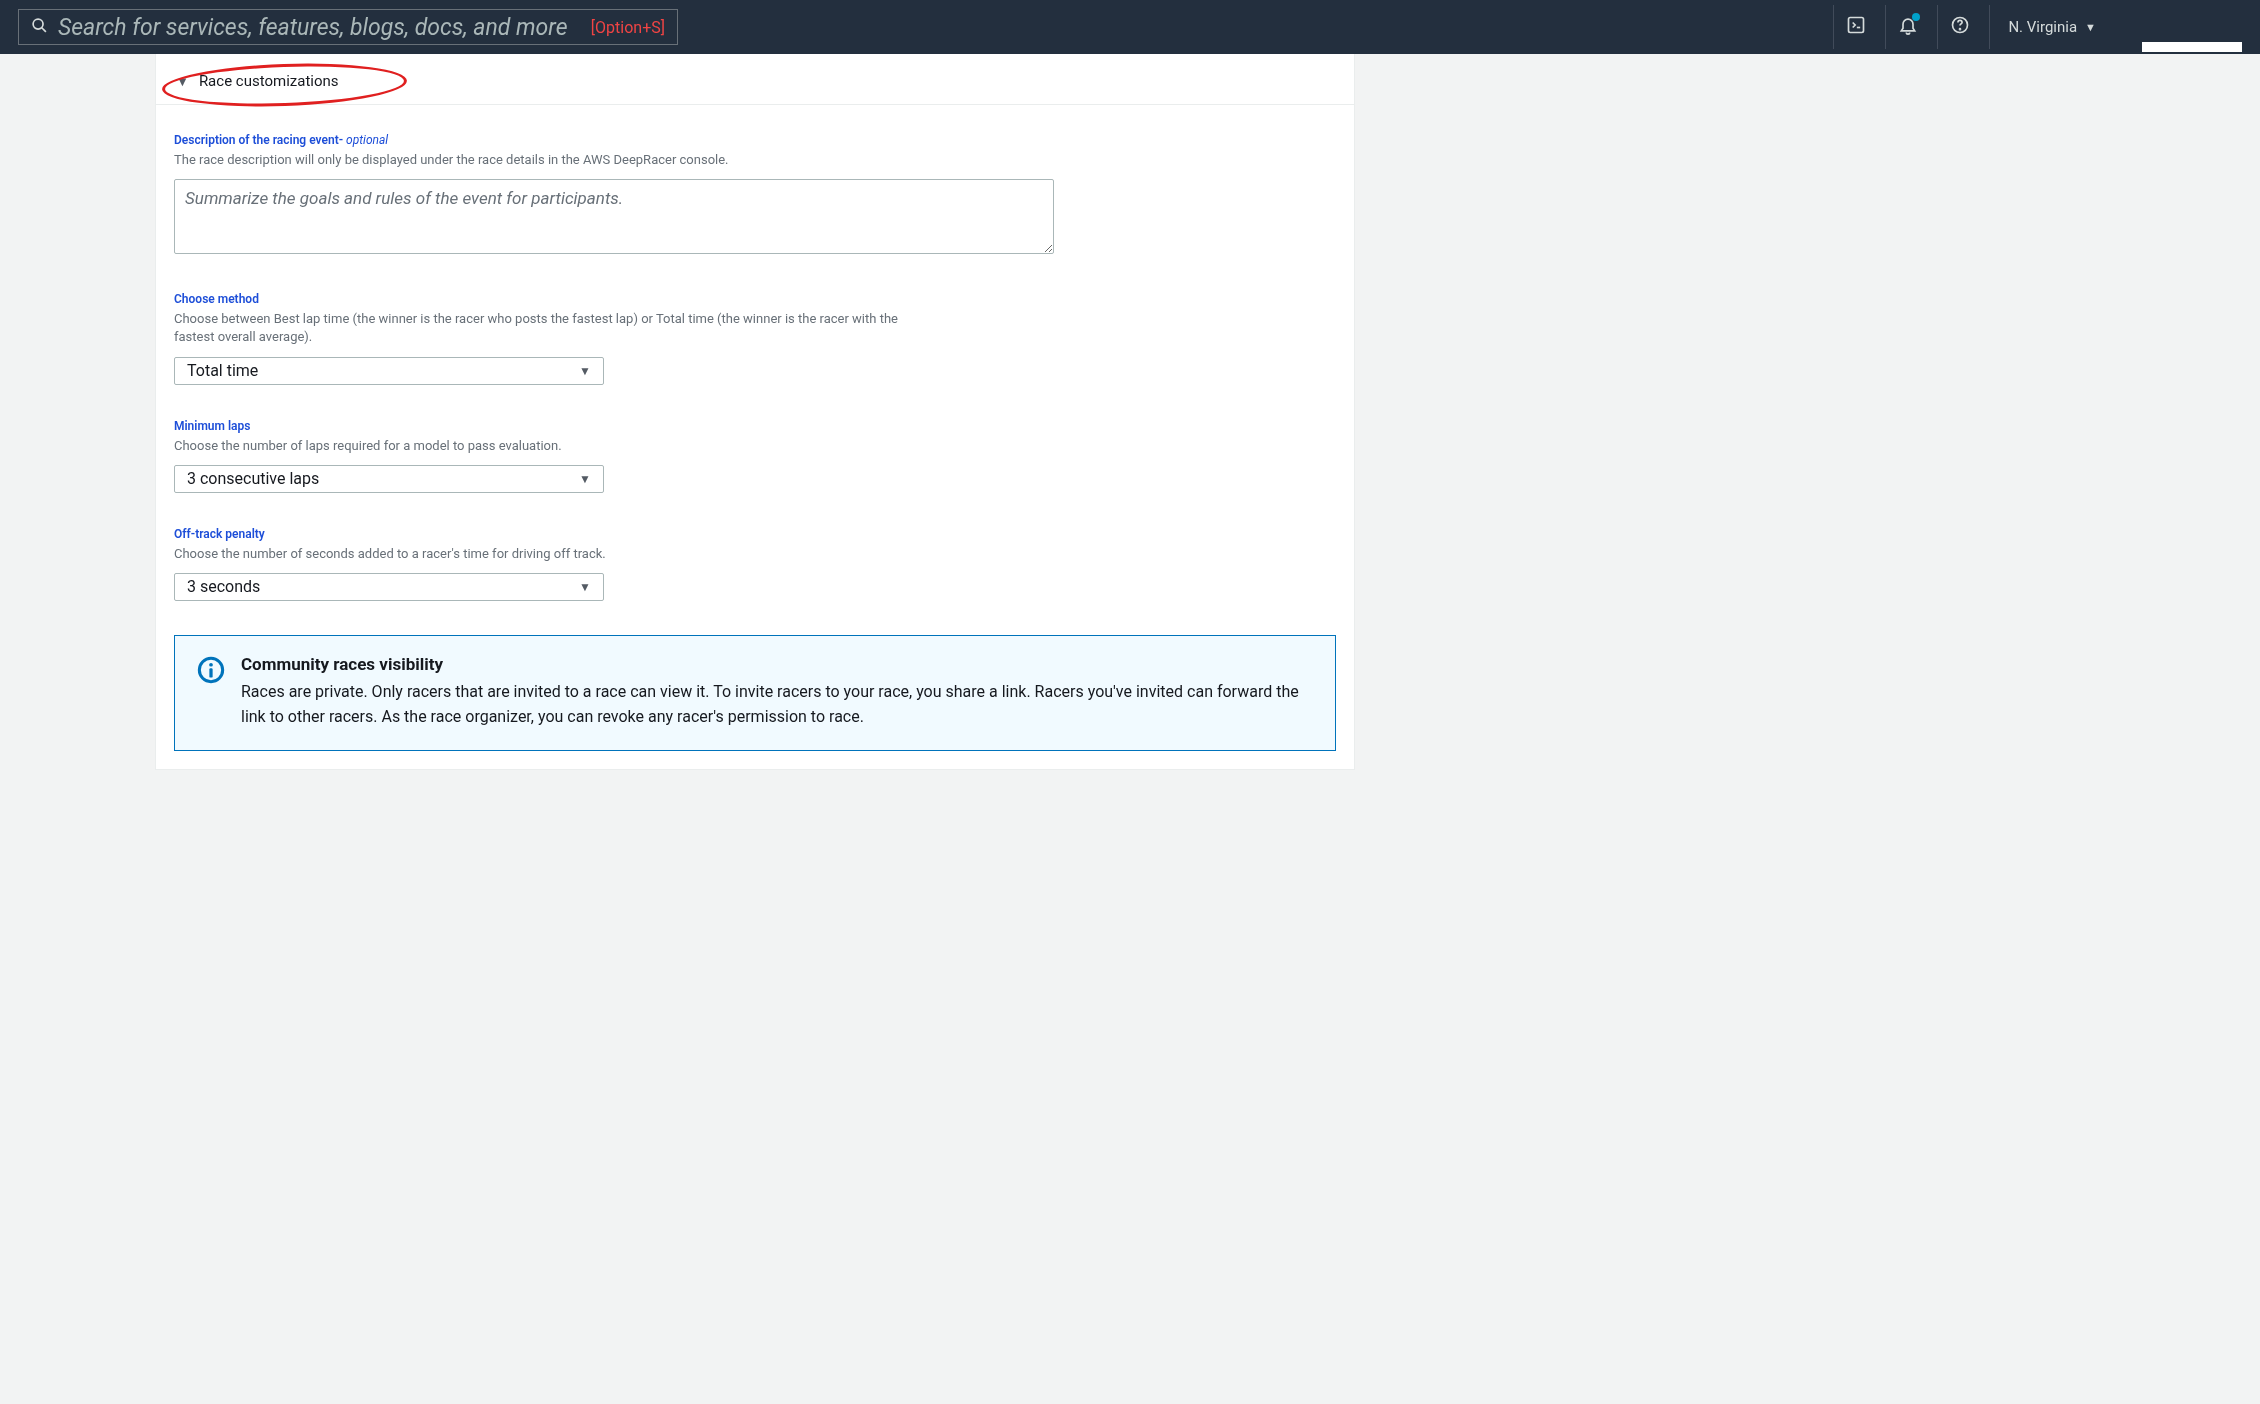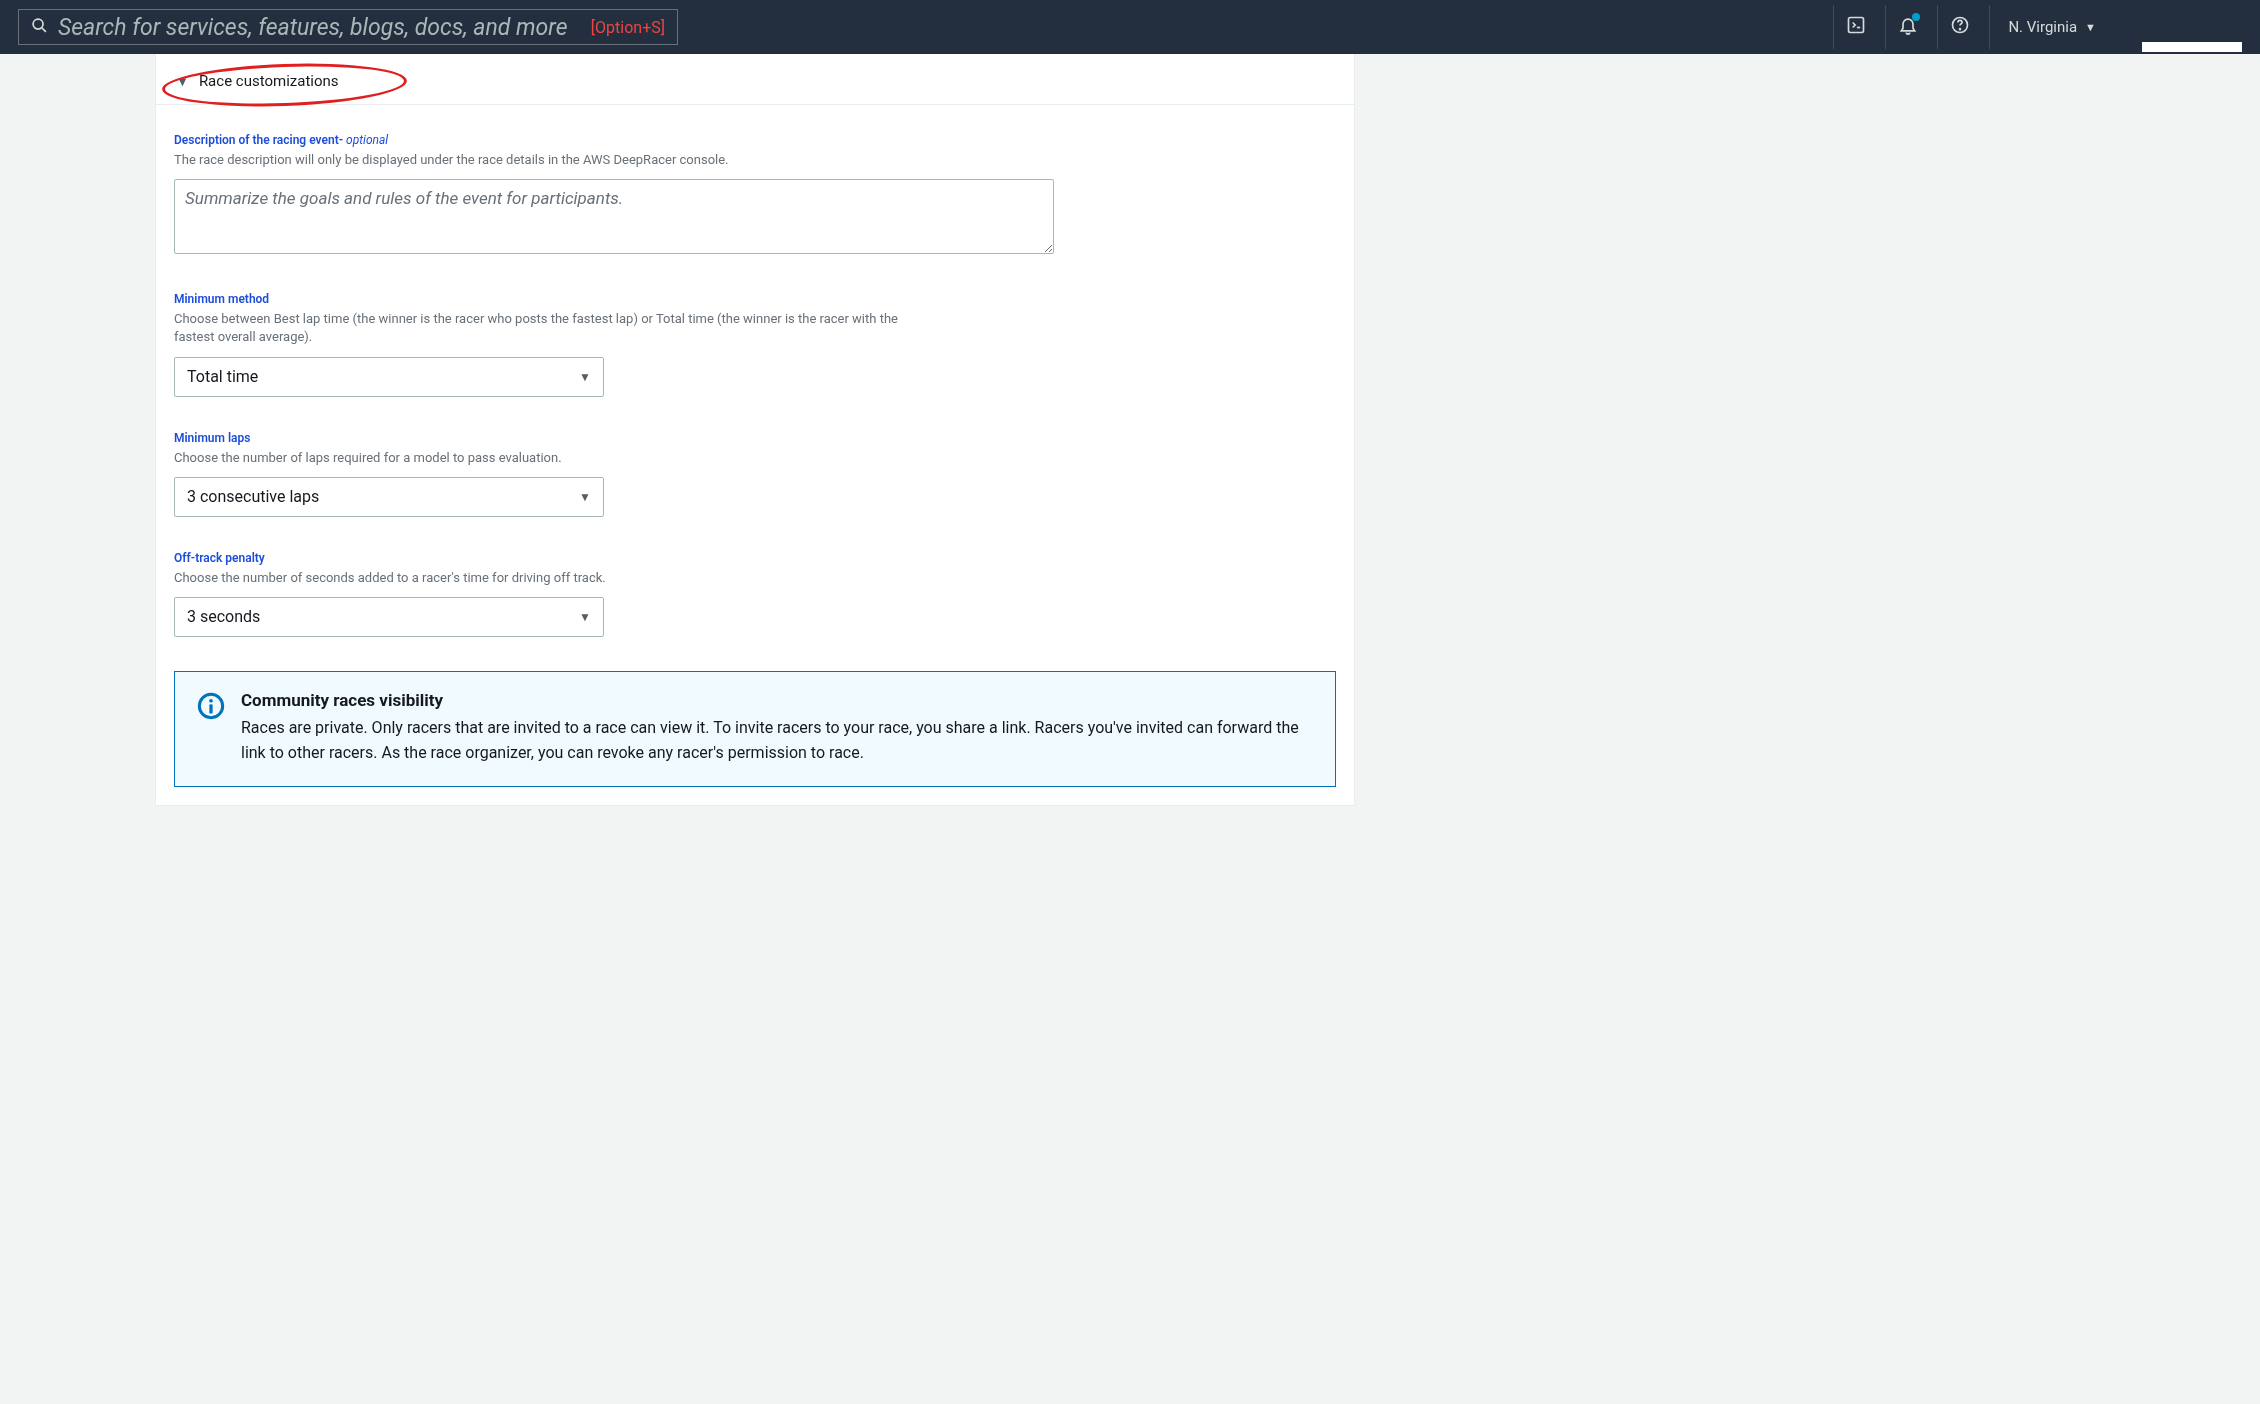--- a/index.html
+++ b/index.html
@@ -154,21 +154,21 @@
       font-size: 17px;
       font-style: italic;
       color: #687078;
       resize: both;
       font-family: inherit;
     }
     textarea.desc::placeholder { color: #687078; font-style: italic; }
 
     .select-like {
       width: 430px;
-      height: 40px;
+      height: 28px;
       border: 1px solid #aab7b8;
       border-radius: 2px;
       display: flex;
       align-items: center;
       justify-content: space-between;
       padding: 0 12px;
       font-size: 16px;
       color: #16191f;
       cursor: pointer;
       background: #fff;
@@ -273,21 +273,21 @@
 
       <div class="field">
         <div class="field-label">
           <span>Description of the racing event- </span><span class="optional">optional</span>
         </div>
         <div class="field-help">The race description will only be displayed under the race details in the AWS DeepRacer console.</div>
         <textarea class="desc" placeholder="Summarize the goals and rules of the event for participants." style=""></textarea>
       </div>
 
       <div class="field">
-        <div class="field-label">Minimum method</div>
+        <div class="field-label">Choose method</div>
         <div class="field-help">Choose between Best lap time (the winner is the racer who posts the fastest lap) or Total time (the winner is the racer with the fastest overall average).</div>
         <div class="select-like">
           <span>Total time</span>
           <span class="select-caret">▼</span>
         </div>
       </div>
 
       <div class="field">
         <div class="field-label">Minimum laps</div>
         <div class="field-help">Choose the number of laps required for a model to pass evaluation.</div>

